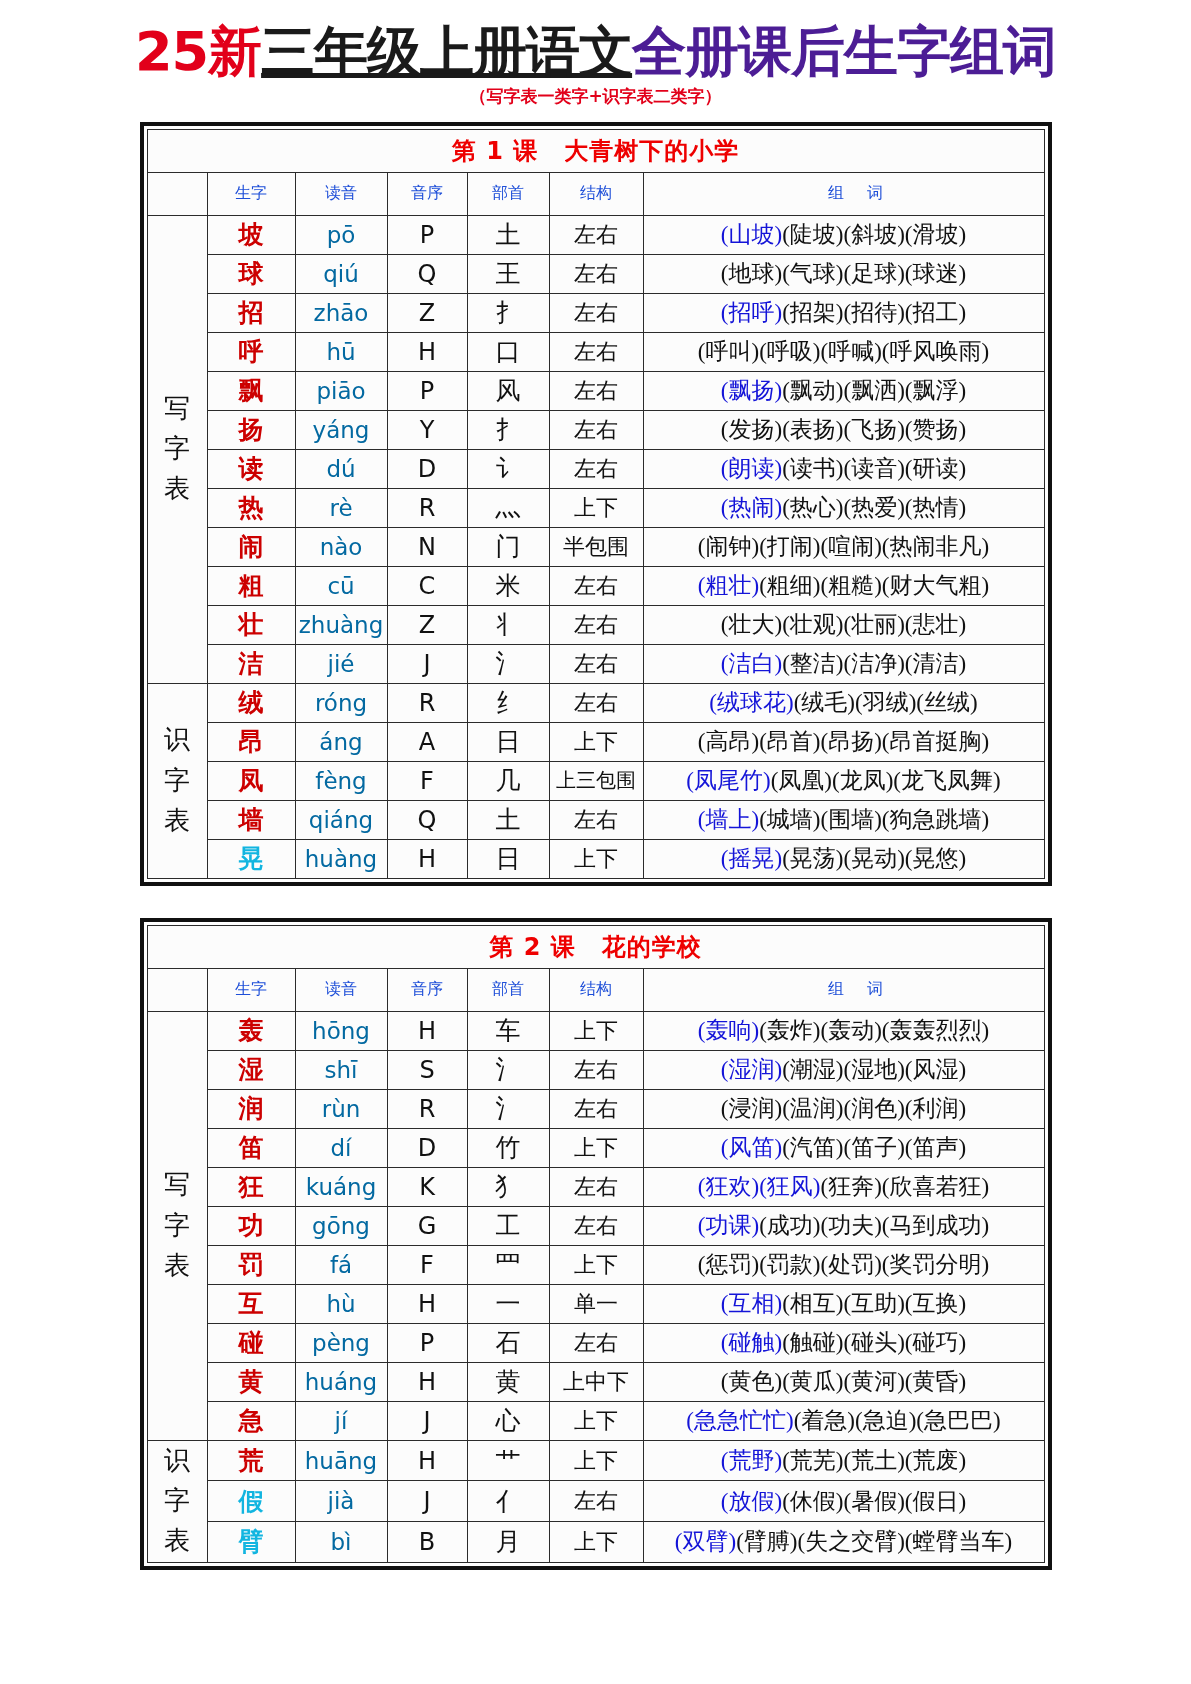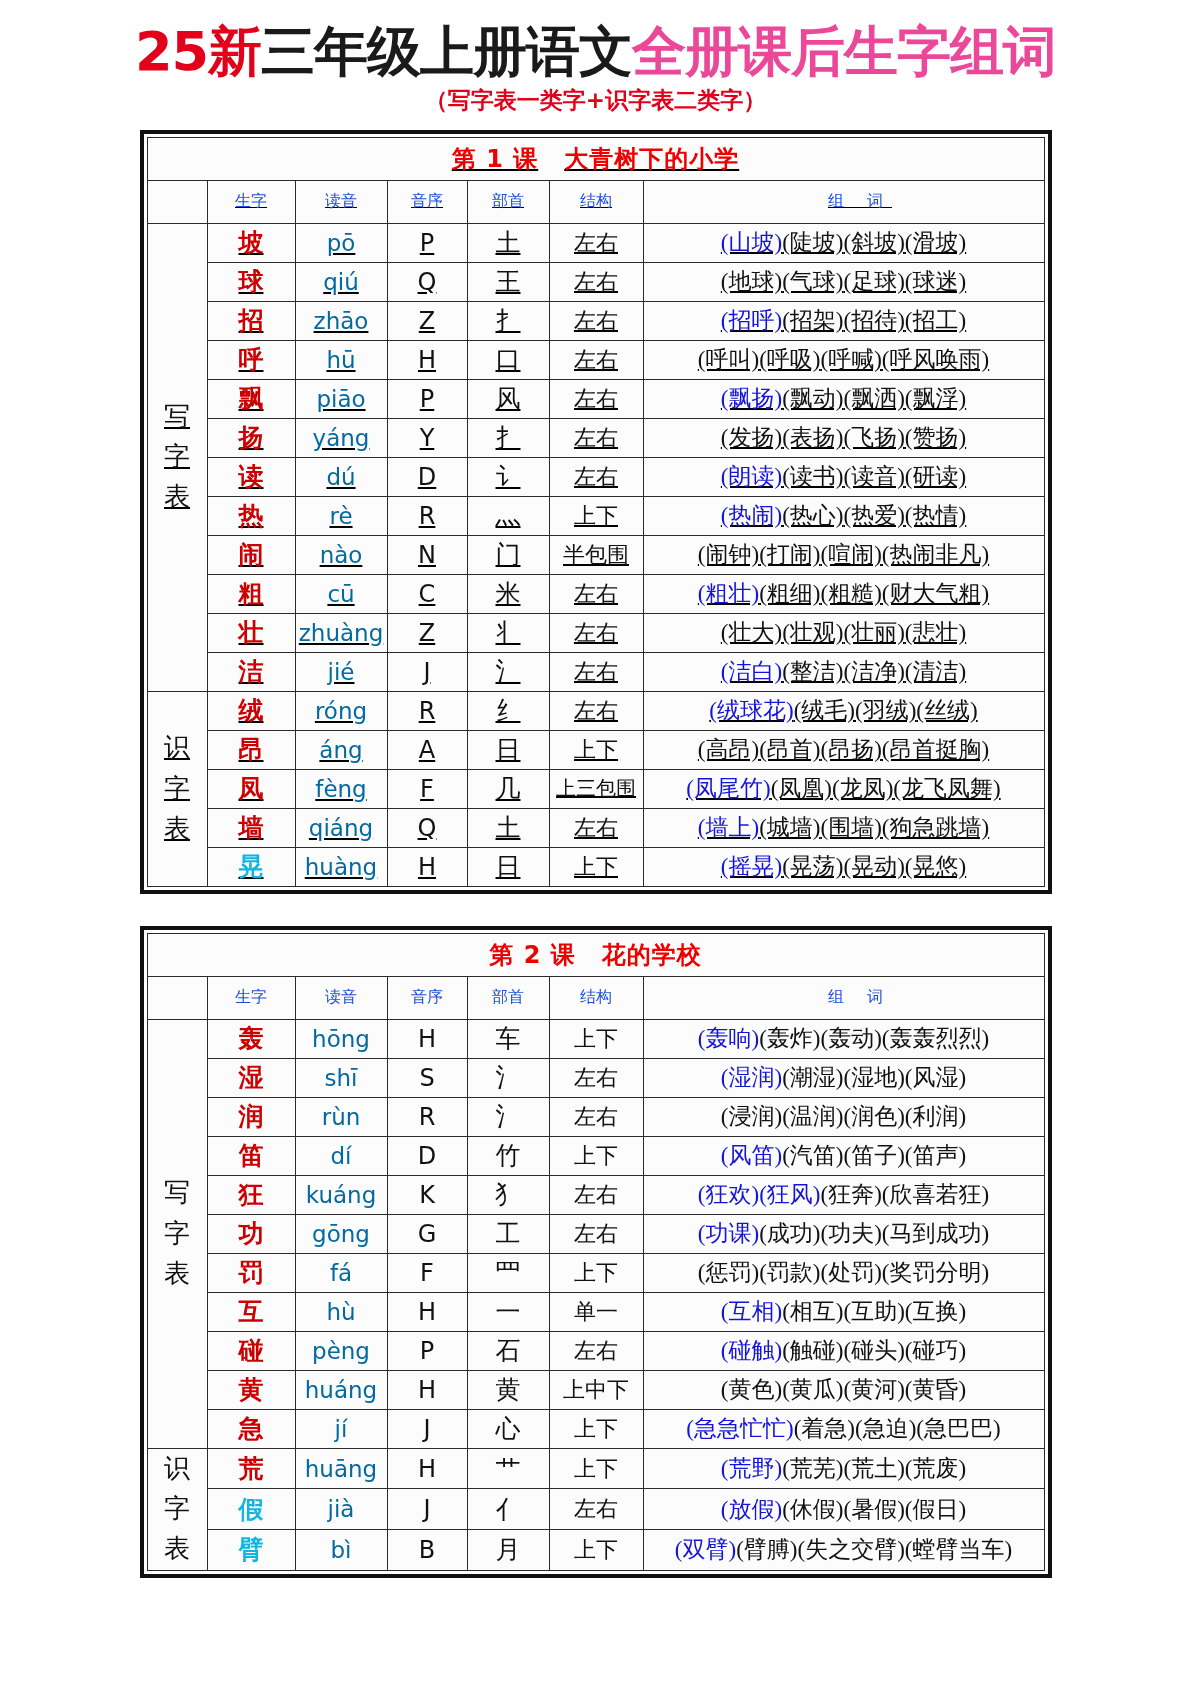--- a/index.html
+++ b/index.html
@@ -22,41 +22,41 @@
   }
   .main-title {
     font-family: "DejaVu Sans", "Liberation Sans", sans-serif;
     font-size: 54px;
     font-weight: bold;
     letter-spacing: -1px;
     line-height: 1.05;
     white-space: nowrap;
   }
   .t-red   { color: #e2001a; text-align: right; }
-  .t-black { color: #1a1a1a; }
-  .t-blue  { color: #ec4899; }
+  .t-black { color: #1a1a1a; text-decoration: underline; }
+  .t-blue  { color: #4c1d95; }
   .subtitle {
     font-family: "DejaVu Sans", "Liberation Sans", sans-serif;
     color: #e2001a;
-    font-size: 23px;
+    font-size: 17px;
     font-weight: bold;
     margin-top: 4px;
     letter-spacing: 0px;
   }
 
   
   .sheet {
     width: 912px;
     margin: 0 auto;
     border: 4px solid #111;
     padding: 3px;
     background: #fff;
     box-sizing: border-box;
   }
-  .sheet.first { margin-top: 14px; text-decoration: underline; }
+  .sheet.first { margin-top: 14px; }
   .sheet.second { margin-top: 32px; }
 
   table.grid {
     width: 100%;
     border-collapse: collapse;
     table-layout: fixed;
     background: #fcfcfc;
   }
   table.grid td, table.grid th {
     border: 1px solid #2b2b2b;

